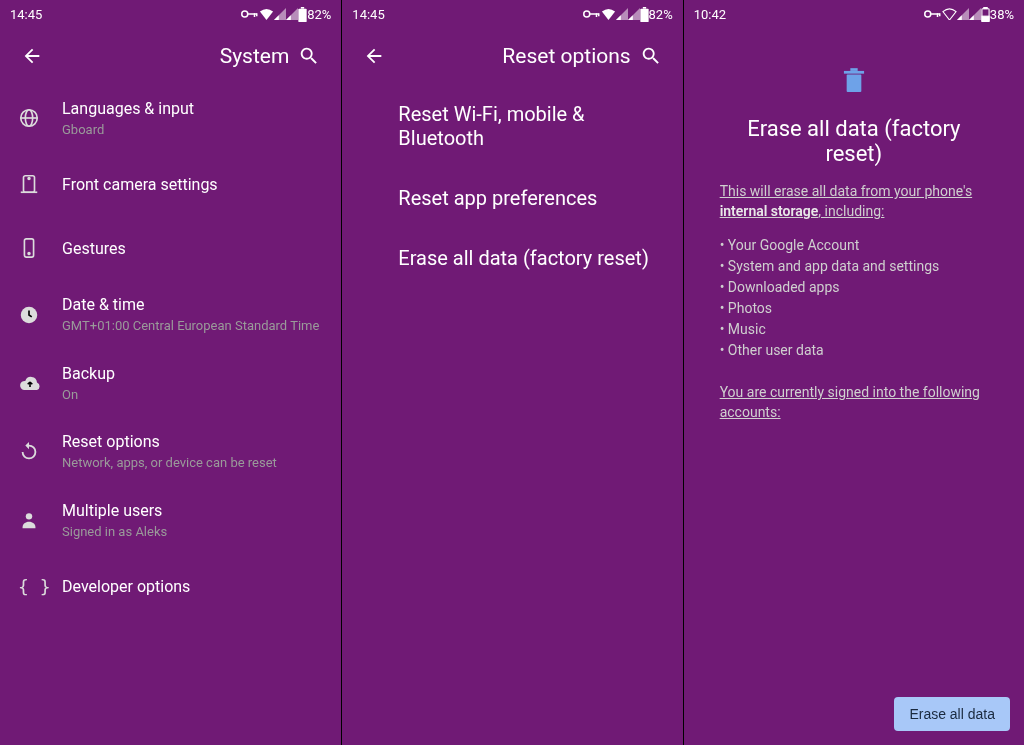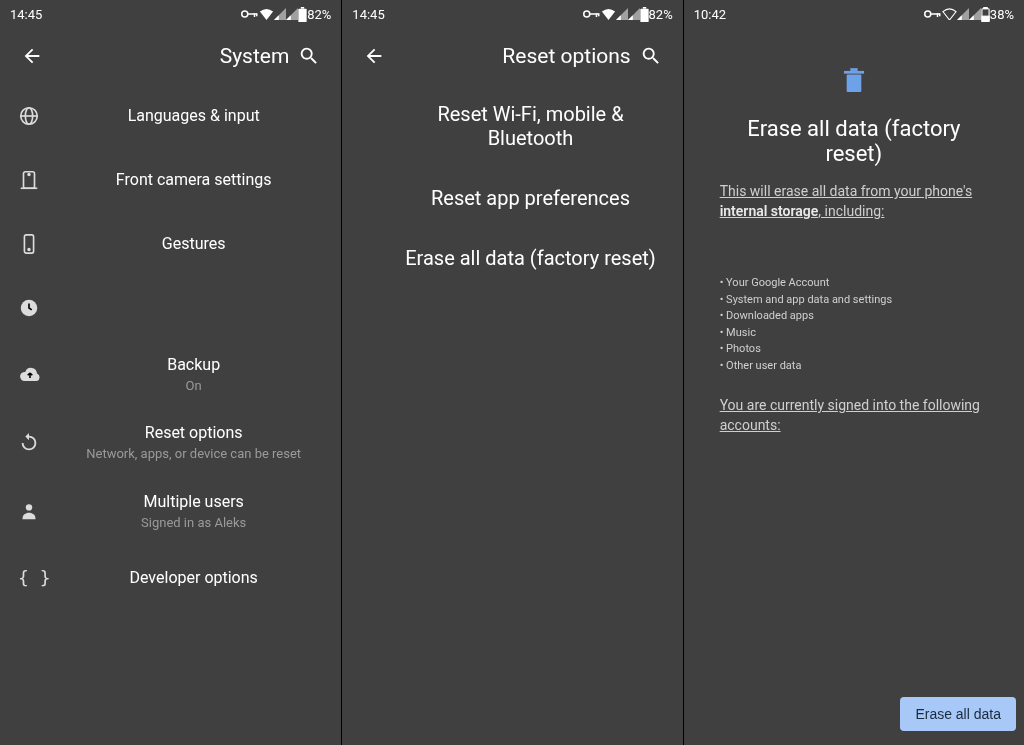--- a/index.html
+++ b/index.html
@@ -8,21 +8,21 @@
     font-family: Roboto, 'Segoe UI', Arial, sans-serif;
     color: #fff;
     width: 1024px;
     height: 745px;
     display: flex;
     overflow: hidden;
   }
   .phone {
     width: 341.33px;
     height: 745px;
-    background: #404040;
+    background: #701a75;
     position: relative;
     display: flex;
     flex-direction: column;
   }
   .phone + .phone { border-left: 1px solid #000; }
   .status-bar {
     height: 28px;
     display: flex;
     align-items: center;
     justify-content: space-between;
@@ -52,21 +52,21 @@
     flex: 1;
     font-size: 21px;
     font-weight: 400;
     margin-left: 12px;
   }
   .search-btn {
     width: 40px; height: 40px;
     display: flex; align-items: center; justify-content: center;
     cursor: pointer;
   }
-  .list { flex: 1; overflow: hidden; text-align: center; }
+  .list { flex: 1; overflow: hidden; }
   .list-item {
     display: flex;
     align-items: center;
     padding: 14px 16px 14px 18px;
     cursor: pointer;
     min-height: 64px;
   }
   .list-item .icon-box {
     width: 44px;
     display: flex;
@@ -111,33 +111,32 @@
   }
   .erase-desc {
     font-size: 14px;
     color: #cfcfcf;
     line-height: 1.4;
     margin-bottom: 14px;
     text-decoration: underline;
   }
   .erase-desc b { font-weight: 600; color: #e9e9e9; }
   .bullets {
-    font-size: 11px;
+    font-size: 14px;
     color: #cfcfcf;
     line-height: 1.5;
     margin-bottom: 22px;
-    margin-top: 40px;
   }
   .bullets .bullet::before {
     content: "• ";
   }
   .erase-footer {
     position: absolute;
     bottom: 14px;
-    right: 8px;
+    right: 14px;
   }
   .erase-btn {
     background: #a8c8f8;
     color: #1a2a3f;
     font-size: 14px;
     padding: 9px 15px;
     border: none;
     border-radius: 4px;
     cursor: pointer;
   }
@@ -193,20 +192,21 @@
     <div class="list-item">
       <div class="icon-box">
           <svg width="22" height="22" viewBox="0 0 24 24" fill="none" stroke="#dcdcdc" stroke-width="1.8">
             <circle cx="12" cy="12" r="9"></circle>
             <ellipse cx="12" cy="12" rx="4" ry="9"></ellipse>
             <line x1="3" y1="12" x2="21" y2="12"></line>
           </svg>
         </div>
       <div class="text-box">
         <div class="title">Languages &amp; input</div>
+        <div class="subtitle">Gboard</div>
       </div>
     </div>
     <div class="list-item">
       <div class="icon-box">
           <svg width="22" height="22" viewBox="0 0 24 24" fill="none" stroke="#dcdcdc" stroke-width="1.8">
             <rect x="6" y="3" width="12" height="18" rx="2"></rect>
             <circle cx="12" cy="6" r="1" fill="#dcdcdc"></circle>
             <line x1="3" y1="21" x2="21" y2="21"></line>
           </svg>
         </div>
@@ -225,20 +225,24 @@
           <div class="title">Gestures</div>
         </div>
     </div>
     <div class="list-item">
       <div class="icon-box">
           <svg width="22" height="22" viewBox="0 0 24 24" fill="#dcdcdc">
             <circle cx="12" cy="12" r="9"></circle>
             <path d="M12 7v5l3 2" stroke="#000" stroke-width="1.8" fill="none"></path>
           </svg>
         </div>
+      <div class="text-box">
+        <div class="title">Date &amp; time</div>
+        <div class="subtitle">GMT+01:00 Central European Standard Time</div>
+      </div>
     </div>
     <div class="list-item">
       <div class="icon-box">
           <svg width="24" height="18" viewBox="0 0 24 18" fill="#dcdcdc">
             <path d="M19 8.5A6 6 0 007.3 7 4.5 4.5 0 006 16h13a4 4 0 000-7.5z"></path>
             <path d="M12 13V8m0 0l-2.3 2.3M12 8l2.3 2.3" stroke="#000" stroke-width="1.6" fill="none"></path>
           </svg>
         </div>
       <div class="text-box">
         <div class="title">Backup</div>
@@ -369,22 +373,22 @@
         </svg>
     </div>
     <div class="erase-title">Erase all data (factory reset)</div>
     <div class="erase-desc">
       <span>This will erase all data from your phone's </span><b>internal storage</b><span>, including:</span>
     </div>
     <div class="bullets">
       <div class="bullet">Your Google Account</div>
       <div class="bullet">System and app data and settings</div>
       <div class="bullet">Downloaded apps</div>
+      <div class="bullet">Photos</div>
       <div class="bullet">Music</div>
-      <div class="bullet">Photos</div>
       <div class="bullet">Other user data</div>
     </div>
     <div class="erase-desc">You are currently signed into the following accounts:</div>
   </div>
   <div class="erase-footer">
     <button class="erase-btn">Erase all data</button>
   </div>
 </div>
 
 </body></html>

